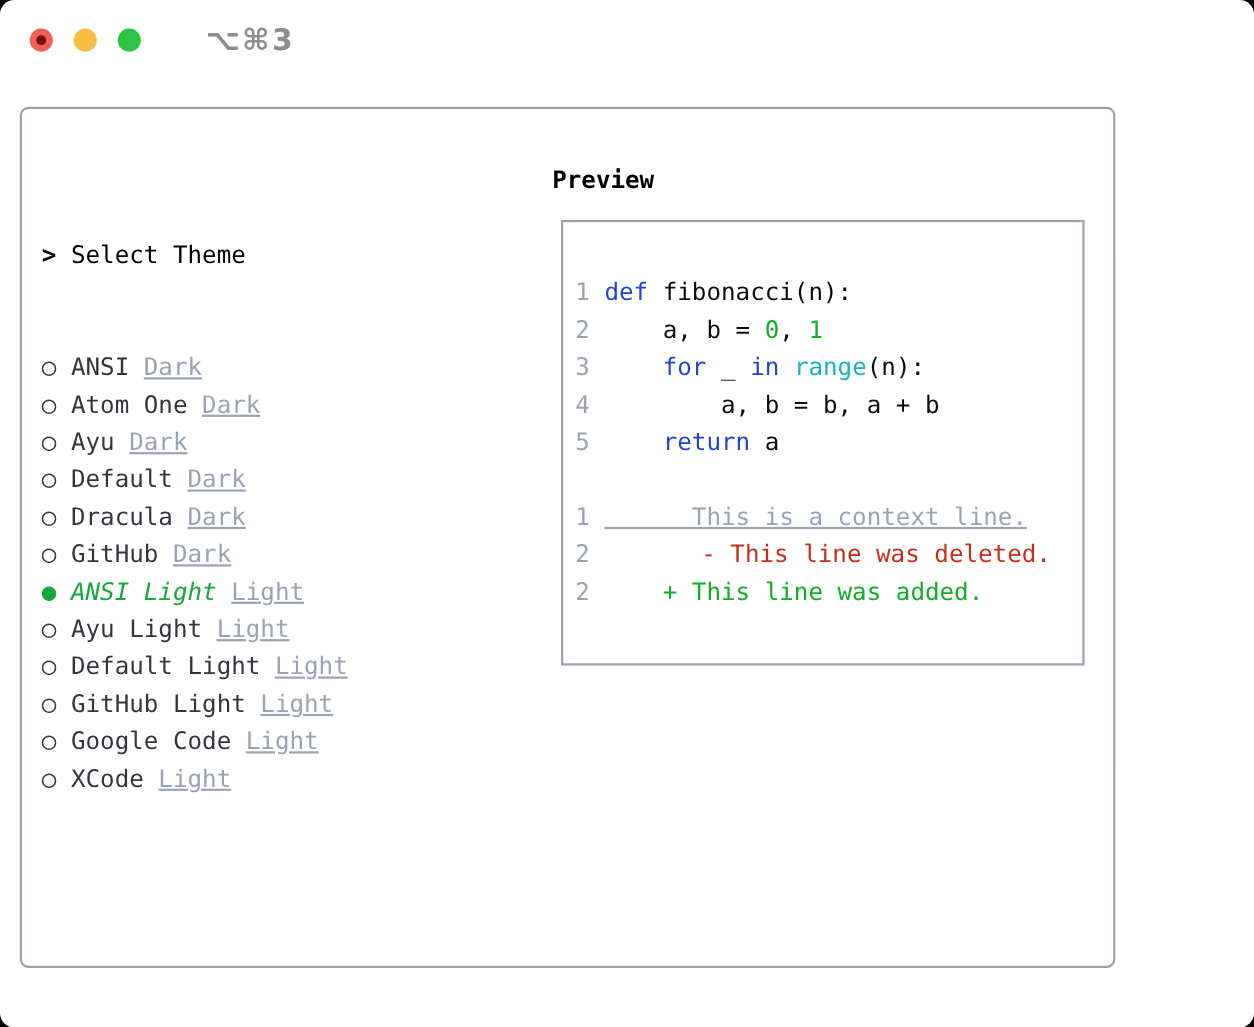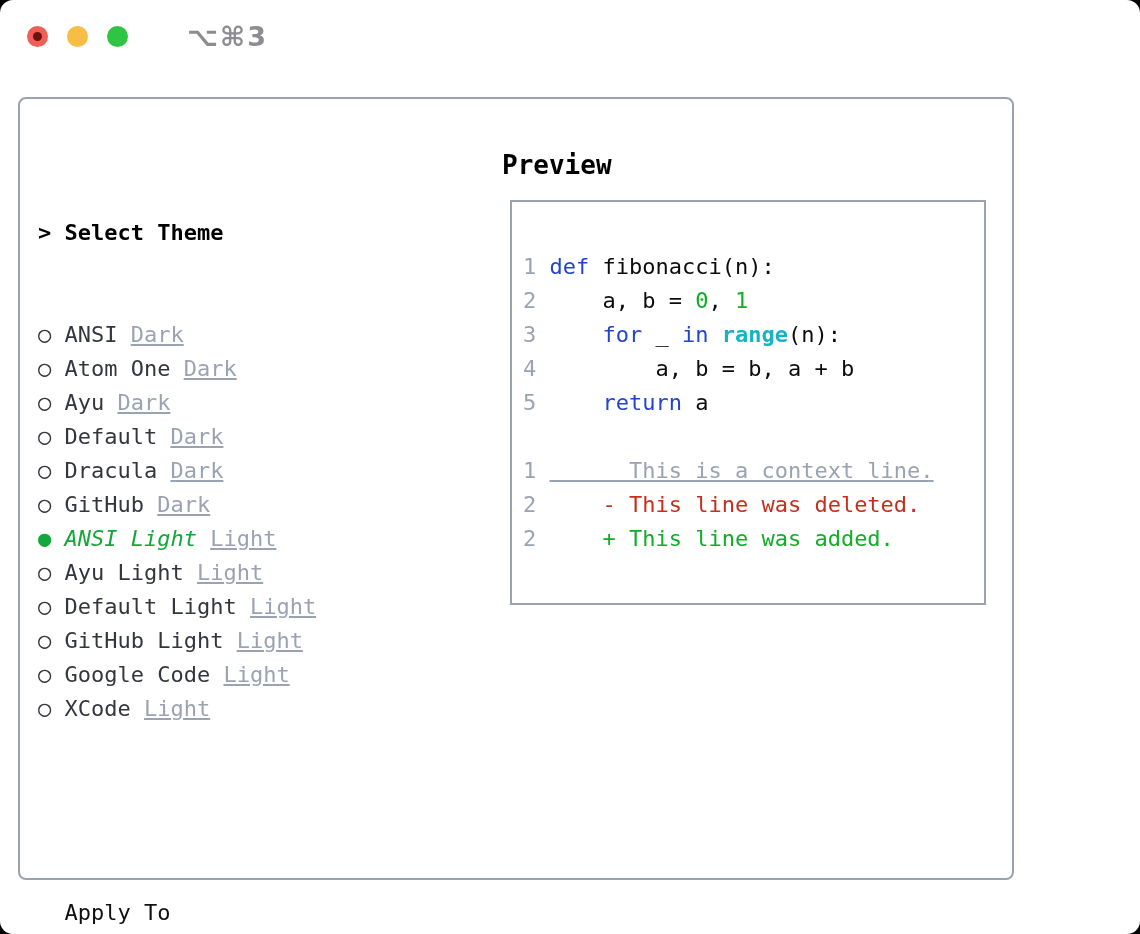--- a/index.html
+++ b/index.html
@@ -25,37 +25,37 @@
   
   .content-box{position:absolute;left:18px;top:97px;width:996px;height:783px;border:2px solid var(--border-gray);border-radius:8px;background:#fff;}
 
   
   .left-col{position:absolute;left:18px;top:49px;font-size:22px;line-height:34px;white-space:pre;}
   .row{height:34px;}
   .marker{display:inline-block;width:2ch;}
   .m-dark{color:var(--text-dark);}
   .m-green{color:var(--accent-green);}
   .prompt{display:inline-block;width:2ch;color:#000;font-weight:700;}
-  .list-title{color:#000;font-weight:700;}
+  .list-title{color:#000;font-weight:400;}
   .tname{color:var(--text-dark);}
   .tname.sel{color:var(--accent-green);font-style:italic;}
   .tsuffix{color:var(--muted-gray);margin-left:1ch;text-decoration:underline;}
   .apply-title{color:#101014;}
 
   
-  .preview-title{position:absolute;left:482px;top:49px;font-size:26px;line-height:34px;font-weight:700;color:#000;}
+  .preview-title{position:absolute;left:482px;top:49px;font-size:22px;line-height:34px;font-weight:700;color:#000;}
   .preview-box{position:absolute;left:490px;top:101px;width:476px;height:405px;border:2px solid var(--border-gray);background:#fff;}
   .code{position:absolute;left:11px;top:48px;font-size:22px;line-height:34px;white-space:pre;}
   .cline{height:34px;}
   .lnum{display:inline-block;width:2ch;color:var(--muted-gray);}
   .c-black{color:var(--code-black);}
   .c-blue{color:var(--code-blue);}
-  .c-cyan{color:var(--code-cyan);font-weight:bold;}
+  .c-cyan{color:var(--code-cyan);}
   .c-green{color:var(--code-green);}
-  .c-red{color:var(--diff-red);}
+  .c-red{color:var(--diff-red);margin-left:35px;}
   .c-muted{color:var(--muted-gray);text-decoration:underline;}
 </style>
 </head>
 <body>
 
 <div class="window">
 
   <div class="titlebar">
     <span class="tl red">
         <span class="tl-dot"></span>
@@ -64,21 +64,20 @@
     <span class="tl green"></span>
     <span class="window-title">⌥⌘3</span>
   </div>
 
   <div class="content-box">
 
     <div class="left-col">
       <div class="row"><span class="prompt">&gt;</span><span class="list-title">Select Theme</span></div>
       <div><div class="row"><span class="marker m-dark">○</span><span class="tname">ANSI</span><span class="tsuffix">Dark</span></div><div class="row"><span class="marker m-dark">○</span><span class="tname">Atom One</span><span class="tsuffix">Dark</span></div><div class="row"><span class="marker m-dark">○</span><span class="tname">Ayu</span><span class="tsuffix">Dark</span></div><div class="row"><span class="marker m-dark">○</span><span class="tname">Default</span><span class="tsuffix">Dark</span></div><div class="row"><span class="marker m-dark">○</span><span class="tname">Dracula</span><span class="tsuffix">Dark</span></div><div class="row"><span class="marker m-dark">○</span><span class="tname">GitHub</span><span class="tsuffix">Dark</span></div><div class="row"><span class="marker m-green">●</span><span class="tname sel">ANSI Light</span><span class="tsuffix">Light</span></div><div class="row"><span class="marker m-dark">○</span><span class="tname">Ayu Light</span><span class="tsuffix">Light</span></div><div class="row"><span class="marker m-dark">○</span><span class="tname">Default Light</span><span class="tsuffix">Light</span></div><div class="row"><span class="marker m-dark">○</span><span class="tname">GitHub Light</span><span class="tsuffix">Light</span></div><div class="row"><span class="marker m-dark">○</span><span class="tname">Google Code</span><span class="tsuffix">Light</span></div><div class="row"><span class="marker m-dark">○</span><span class="tname">XCode</span><span class="tsuffix">Light</span></div></div>
       <div class="row"></div>
-      <div class="row"><span class="marker"></span><span class="apply-title">Apply To</span></div>
       
       
     </div>
 
     <div class="preview-title">Preview</div>
 
     <div class="preview-box">
       <div class="code"><div class="cline"><span class="lnum">1</span><span class="c-blue">def</span><span class="c-black"> fibonacci(n):</span></div><div class="cline"><span class="lnum">2</span><span class="c-black">    a, b = </span><span class="c-green">0</span><span class="c-black">, </span><span class="c-green">1</span></div><div class="cline"><span class="lnum">3</span><span class="c-black">    </span><span class="c-blue">for</span><span class="c-black"> _ </span><span class="c-blue">in</span><span class="c-black"> </span><span class="c-cyan">range</span><span class="c-black">(n):</span></div><div class="cline"><span class="lnum">4</span><span class="c-black">        a, b = b, a + b</span></div><div class="cline"><span class="lnum">5</span><span class="c-black">    </span><span class="c-blue">return</span><span class="c-black"> a</span></div><div class="cline"><span class="lnum"></span></div><div class="cline"><span class="lnum">1</span><span class="c-muted">      This is a context line.</span></div><div class="cline"><span class="lnum">2</span><span class="c-black">    </span><span class="c-red">- This line was deleted.</span></div><div class="cline"><span class="lnum">2</span><span class="c-black">    </span><span class="c-green">+ This line was added.</span></div></div>
     </div>
 

